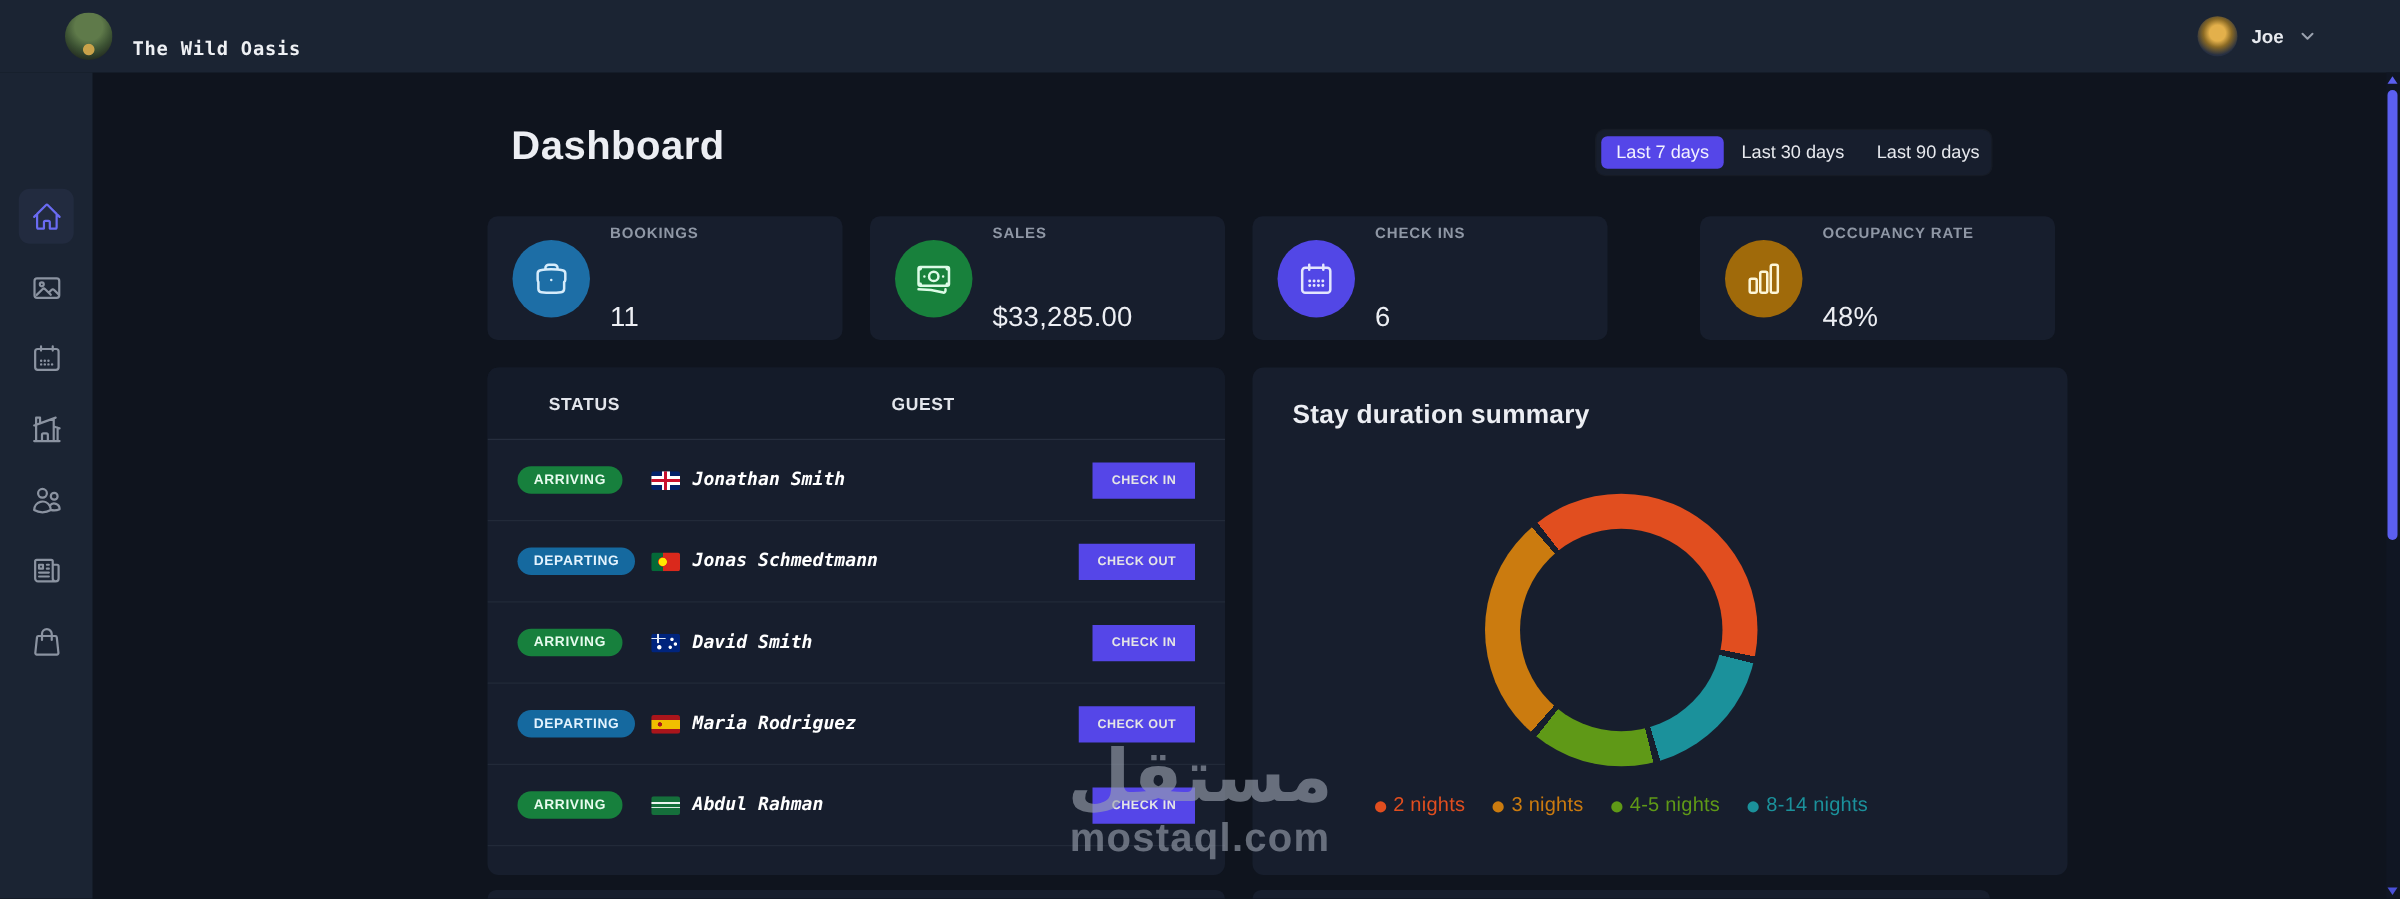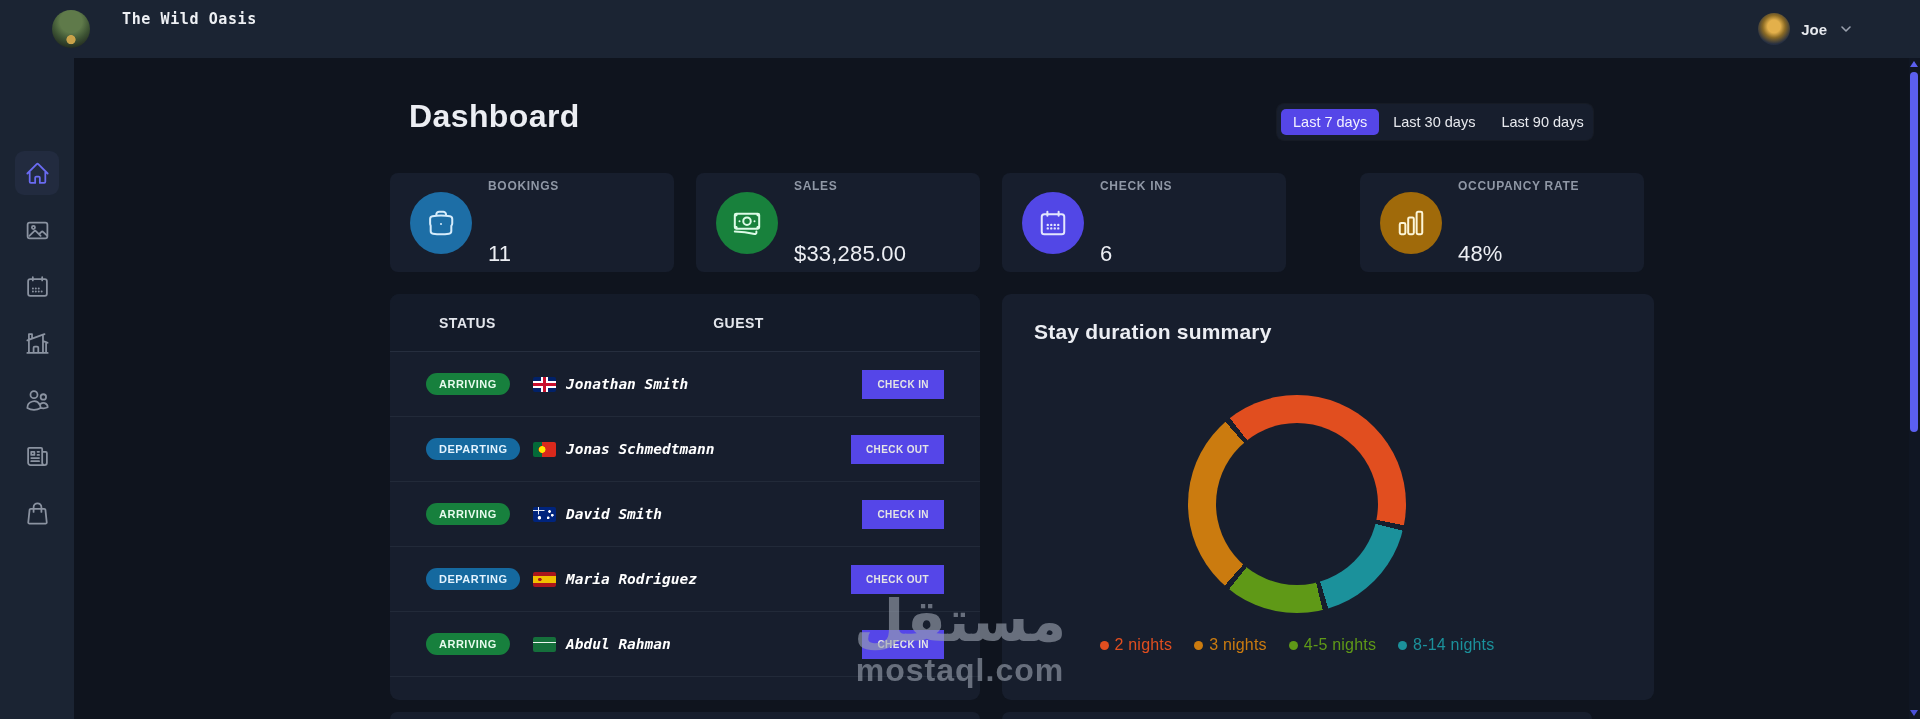--- a/index.html
+++ b/index.html
@@ -9,21 +9,21 @@
     background:#0f141e;
     font-family:"Liberation Sans", sans-serif;
     color:#e7e9ee;
   }
   
   .topbar{
     position:absolute; top:0; left:0; width:1920px; height:58px;
     background:#1b2433; display:flex; align-items:center; justify-content:space-between;
     padding:0 66px 0 52px; z-index:5;
   }
-  .brand{ display:flex; align-items:flex-start; gap:32px; }
+  .brand{ display:flex; align-items:flex-end; gap:16px; }
   .logo{
     width:38px; height:38px; border-radius:50%;
     background:
       radial-gradient(circle at 50% 78%, #c9a24a 0 12%, transparent 14%),
       radial-gradient(circle at 50% 30%, #5f7a4a 0 34%, #3c5233 58%, #232c21 82%);
   }
   .app-title{
     font-family:"DejaVu Sans Mono", monospace; font-weight:bold;
     font-size:15px; letter-spacing:.6px; color:#eef0f4;
   }
@@ -92,21 +92,21 @@
   .table-panel{ left:390px; width:590px; }
   .thead{
     display:grid; grid-template-columns:107px 1fr auto; align-items:center;
     height:58px; padding:0 24px; background:#141b29;
     border-bottom:1px solid #262e3e;
     text-align:center;
   }
   .th{ font-size:14px; font-weight:bold; letter-spacing:.5px; color:#e3e6ec; }
   .trow{
     display:grid; grid-template-columns:107px 1fr auto; align-items:center;
-    height:65px; padding:0 36px; border-bottom:1px solid #222a39;
+    height:65px; padding:0 24px; border-bottom:1px solid #222a39;
   }
   .badge{
     display:inline-block; justify-self:start;
     font-size:11px; font-weight:bold; letter-spacing:.5px;
     padding:5px 13px; border-radius:100px; text-transform:uppercase;
   }
   .badge-green{ background:#17803d; color:#e7fbee; }
   .badge-blue{ background:#15699f; color:#e3f3fe; }
   .guest-cell{ display:flex; align-items:center; gap:10px; }
   .guest-name{

